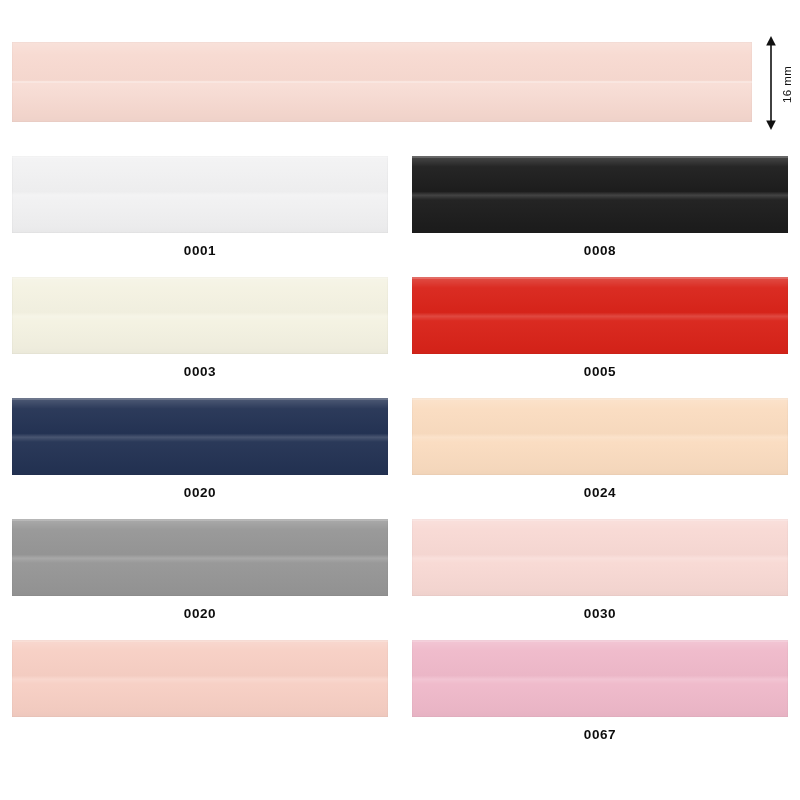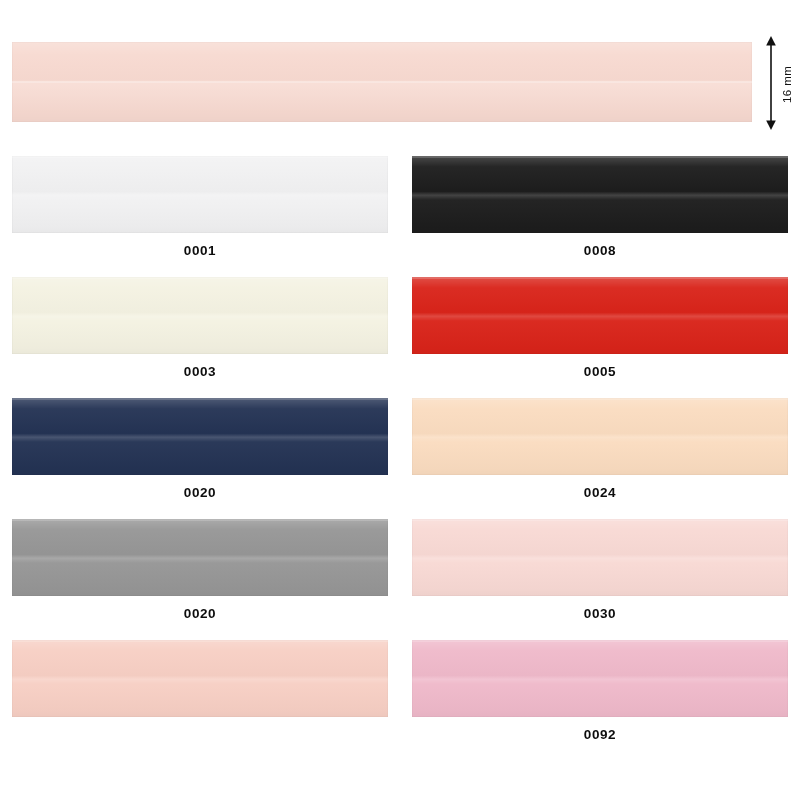--- a/index.html
+++ b/index.html
@@ -229,17 +229,17 @@
         <div class="sheen"></div>
         <div class="edge-top"></div>
       </div>
     </div>
 
     <div class="cell right">
       <div class="swatch" style="background-color: rgb(239, 185, 202);">
         <div class="sheen"></div>
         <div class="edge-top"></div>
       </div>
-      <div class="caption">0092</div>
+      <div class="caption">0067</div>
     </div>
 
   </div>
 </div>
 
 </body></html>

